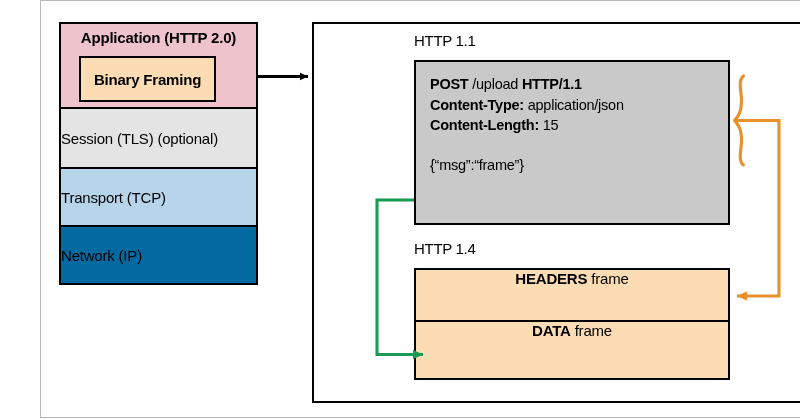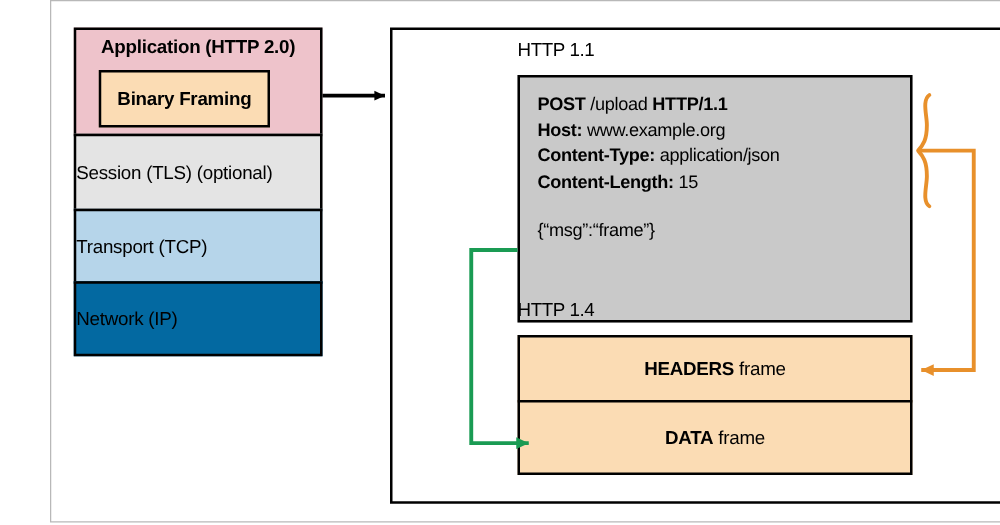--- a/index.html
+++ b/index.html
@@ -115,21 +115,21 @@
     left: 374px;
     top: 32px;
     font-size: 15px;
     letter-spacing: -0.3px;
   }
   .msgbox {
     position: absolute;
     left: 374px;
     top: 60px;
     width: 316px;
-    height: 198px;
+    height: 165px;
     box-sizing: border-box;
     background: #c9c9c9;
     border: 2.5px solid #000000;
     padding: 12px 0 0 14px;
   }
   .msgline {
     font-size: 14.5px;
     line-height: 20.5px;
     letter-spacing: -0.25px;
     white-space: nowrap;
@@ -152,21 +152,20 @@
     letter-spacing: -0.3px;
   }
   .frame {
     position: absolute;
     left: 374px;
     width: 316px;
     box-sizing: border-box;
     background: #fbdcb4;
     border: 2.5px solid #000000;
     display: flex;
-    align-items: center;
     justify-content: center;
     font-size: 15px;
     letter-spacing: -0.2px;
   }
   .frame-headers { top: 268px; height: 54px; }
   .frame-data    { top: 320px; height: 60px; }
   .frame b { font-weight: bold; }
 
   
   .overlay {
@@ -205,21 +204,20 @@
     </div>
   </div>
 
   <div class="panel"></div>
 
   <div class="label-http11">HTTP 1.1</div>
 
   <div class="msgbox">
     <div class="msgline"><b>POST</b> <span>/upload</span> <b>HTTP/1.1</b></div>
 
-    <div class="msgline"><b>Host:</b> <span>www.example.org</span></div>
 
     <div class="msgline"><b>Content-Type:</b> <span>application/json</span></div>
 
     <div class="msgline"><b>Content-Length:</b> <span>15</span></div>
 
     <div class="msg-gap"></div>
 
     <div class="msg-body">{“msg”:“frame”}</div>
   </div>
 

